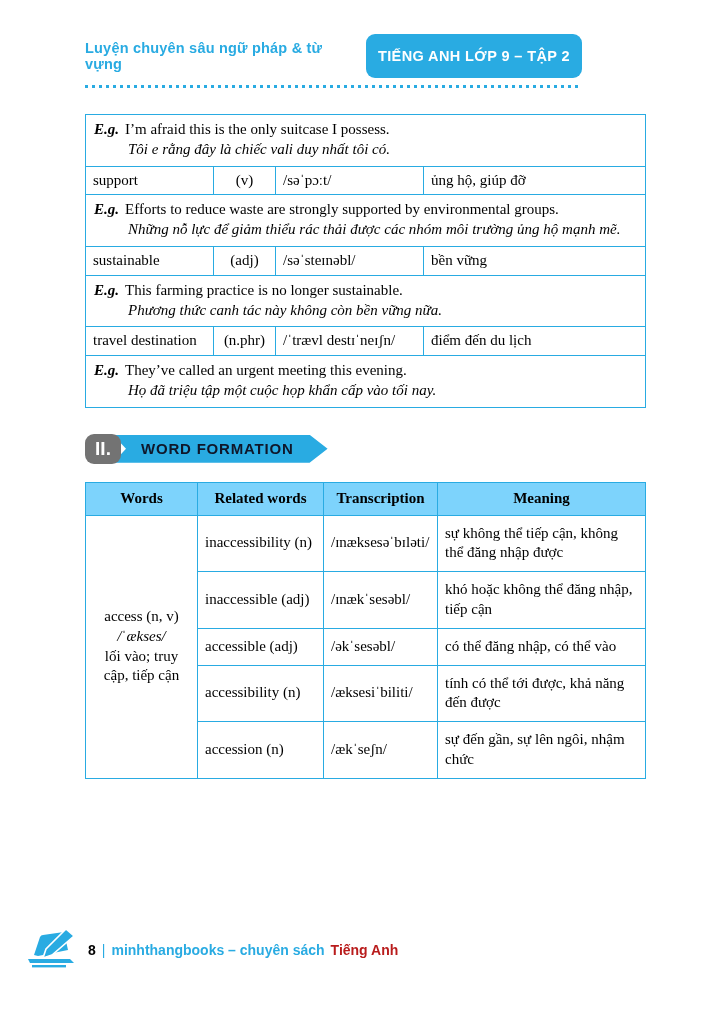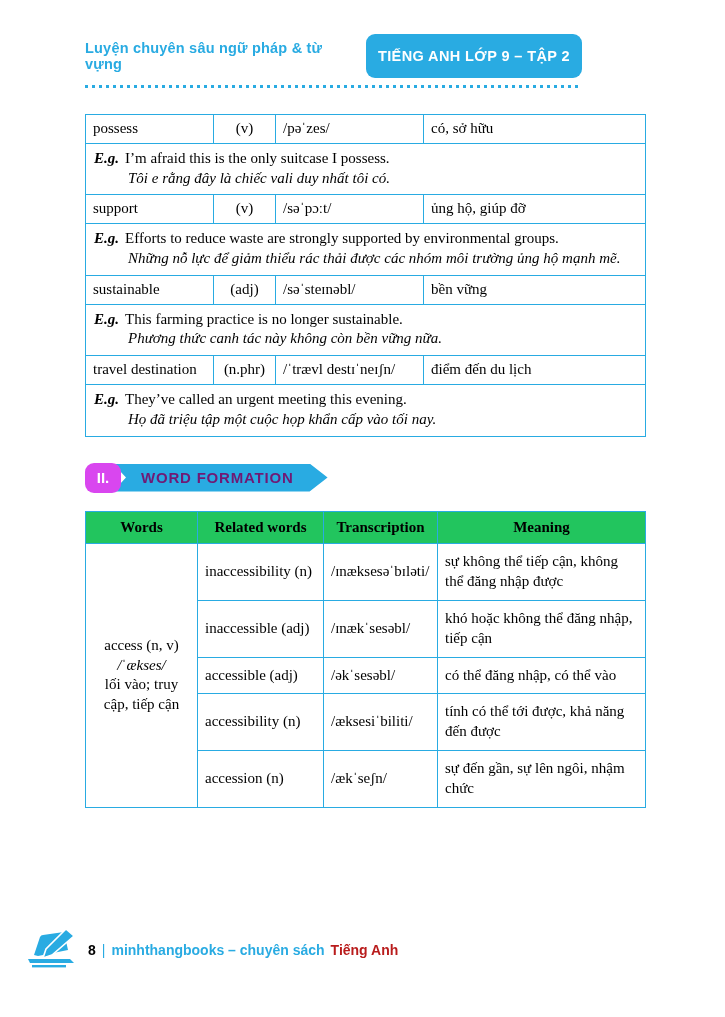--- a/index.html
+++ b/index.html
@@ -43,36 +43,36 @@
   .eg-label{font-weight:bold;font-style:italic;}
   .example-en{margin-left:6px;}
   .example-vi{margin-left:34px;font-style:italic;font-weight:500;}
 
   
   .section-heading{
     display:flex;align-items:center;margin:26px 0 0 85px;
     font-family:"Liberation Sans",sans-serif;
   }
   .section-number-badge{
-    width:36px;height:30px;background:#d946ef;border-radius:9px;
-    color:#fff;font-weight:bold;font-size:15px;
+    width:36px;height:30px;background:#737373;border-radius:9px;
+    color:#fff;font-weight:bold;font-size:19px;
     display:flex;align-items:center;justify-content:center;
     position:relative;z-index:2;
   }
   .section-title-banner{
     margin-left:-8px;height:28px;line-height:28px;
-    background:#29ABE2;color:#701a75;font-weight:bold;font-size:15px;
+    background:#29ABE2;color:#0f172a;font-weight:bold;font-size:15px;
     letter-spacing:.8px;padding:0 34px 0 28px;
     clip-path:polygon(0 0,calc(100% - 18px) 0,100% 50%,calc(100% - 18px) 100%,0 100%,13px 50%);
   }
 
   
   .formation-table{width:560px;margin:18px 0 0 85px;}
   .formation-table th{
-    background:#22c55e;font-weight:bold;text-align:center;
+    background:#7dd3fc;font-weight:bold;text-align:center;
     padding:6px 4px;vertical-align:middle;
   }
   .formation-table td{vertical-align:middle;padding:8px 7px;}
   .base-word-cell{text-align:center;}
   .base-word{font-weight:normal;}
   .base-ipa{font-style:italic;}
 
   
   .page-footer{
     position:absolute;left:26px;top:928px;
@@ -97,26 +97,20 @@
   <div class="dotted-divider"></div>
 
   <table class="vocab-table">
     <colgroup>
         <col style="width:128px">
         <col style="width:62px">
         <col style="width:148px">
         <col style="width:222px">
       </colgroup>
     <tbody>
-      <tr>
-        <td>possess</td>
-        <td class="pos">(v)</td>
-        <td>/pəˈzes/</td>
-        <td>có, sở hữu</td>
-      </tr>
       <tr>
         <td colspan="4" class="example-cell">
           <span class="eg-label">E.g.</span><span class="example-en">I’m afraid this is the only suitcase I possess.</span>
           <div class="example-vi">Tôi e rằng đây là chiếc vali duy nhất tôi có.</div>
         </td>
       </tr>
 
       <tr>
         <td>support</td>
         <td class="pos">(v)</td>

